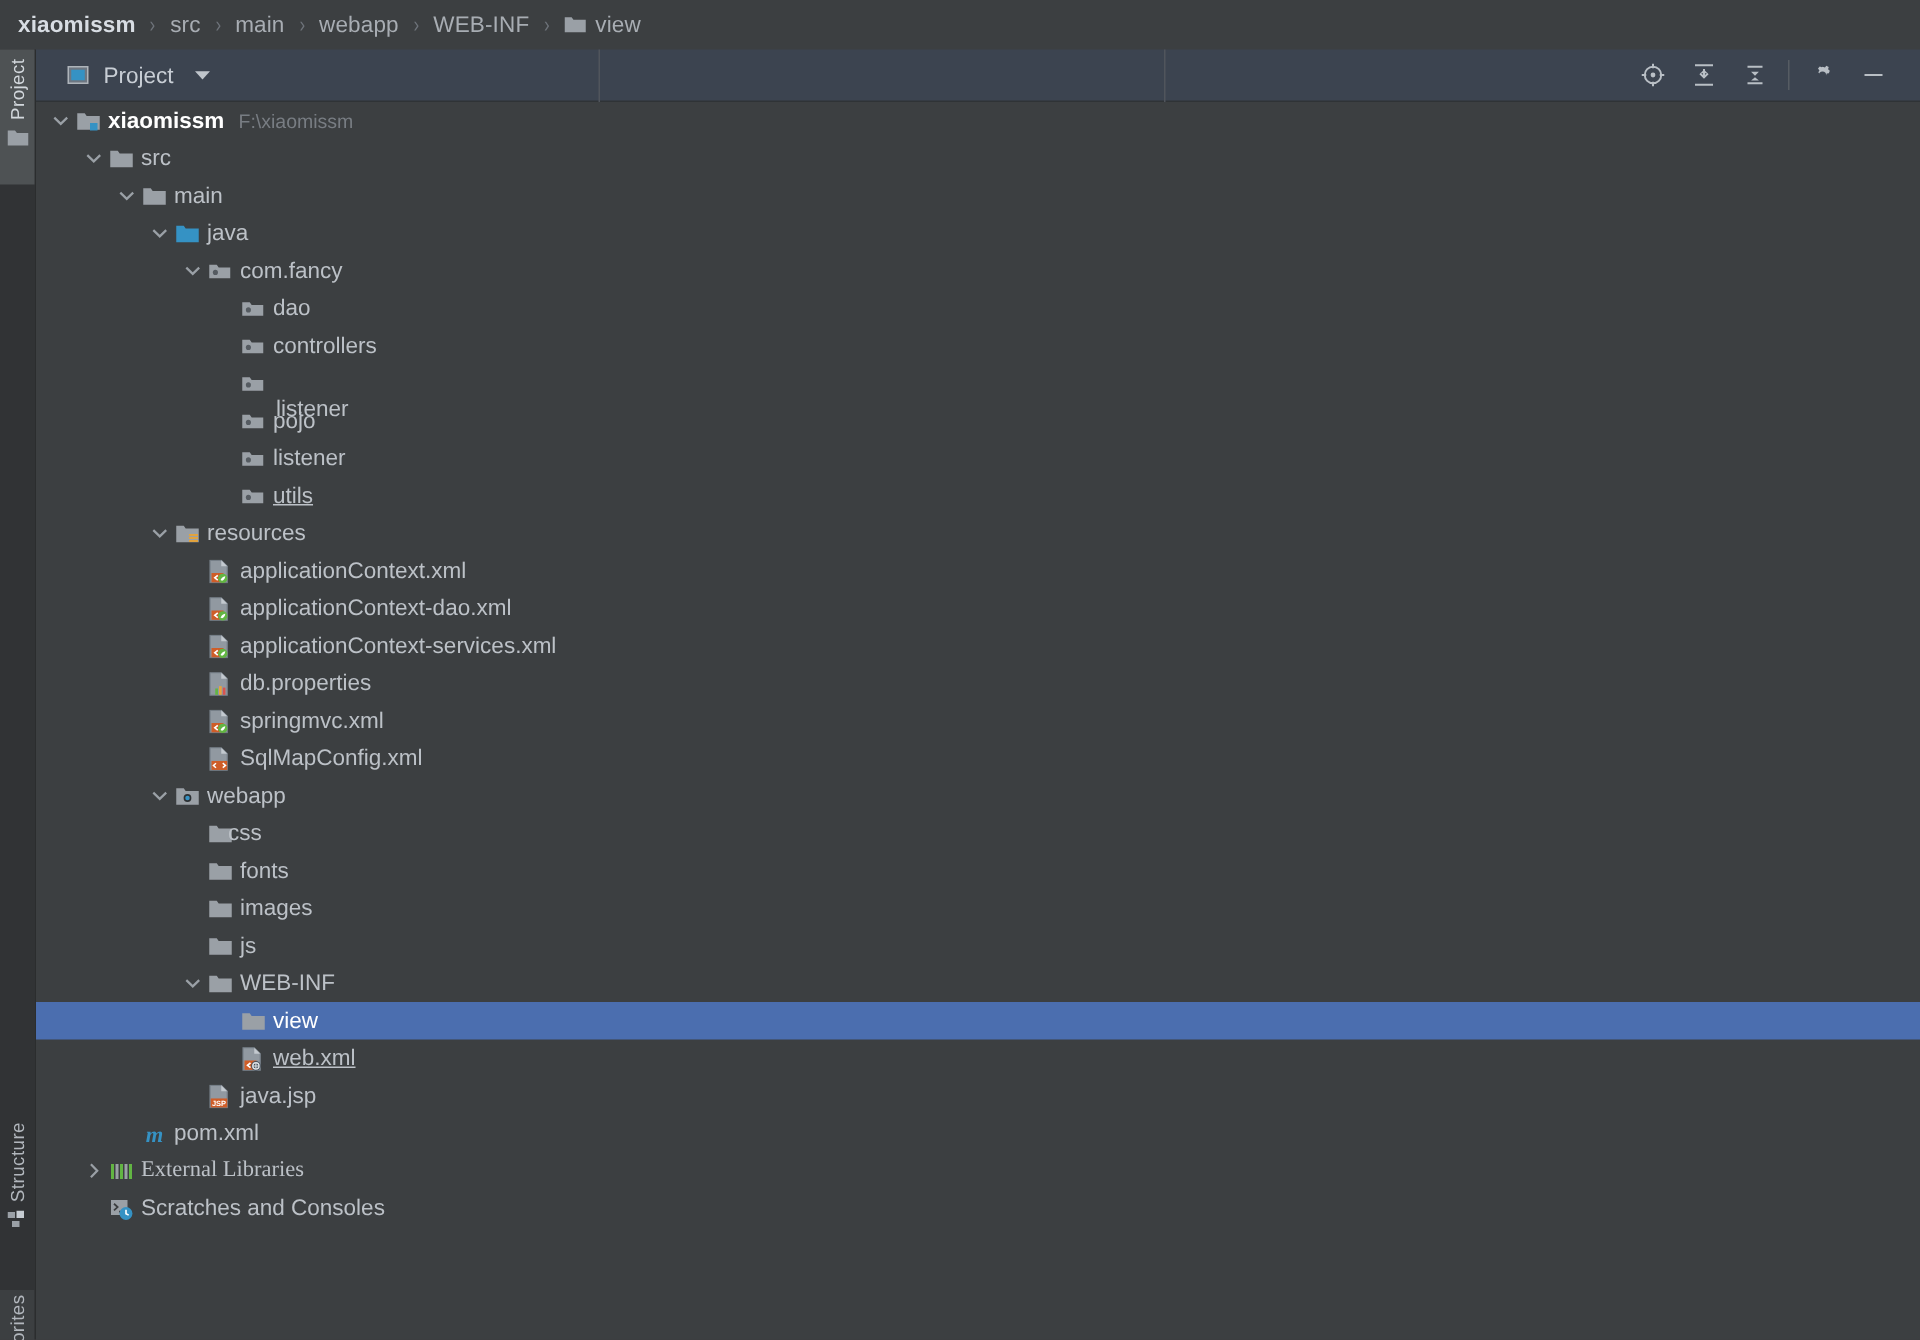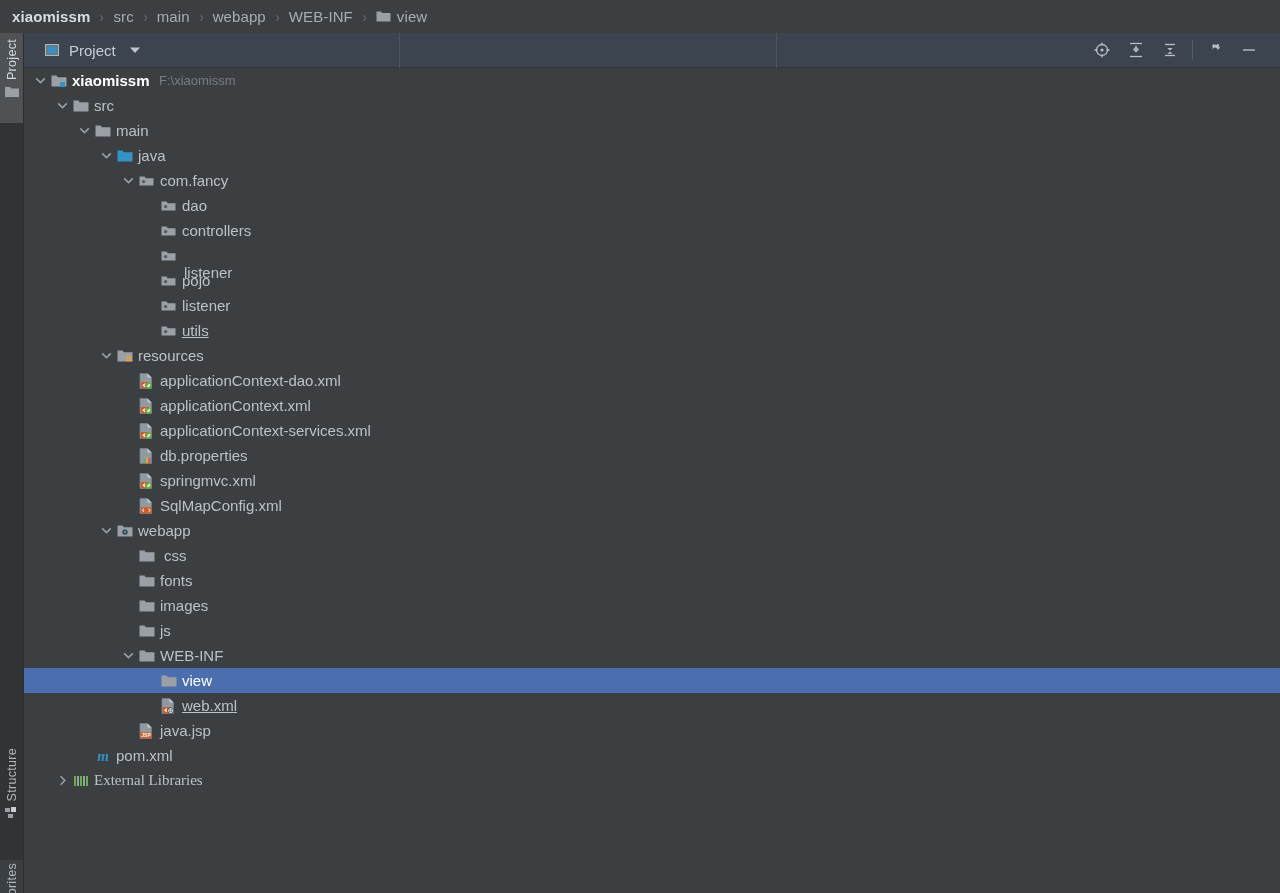--- a/index.html
+++ b/index.html
@@ -368,34 +368,34 @@
       <span class="row-icon" style="left: 115px;">
         <svg width="16" height="16" viewBox="0 0 16 16">
           <path d="M1 0.5h7.5L12.5 4.5V15.5H1z" fill="#9199a1" stroke="#767f88" stroke-width="0.8"></path>
                  <path d="M8.5 0.5v4h4z" fill="#c3c9cf"></path>
         <rect x="2" y="9" width="8" height="6.2" fill="#cf5d28"></rect>
         <path d="M6.2 10.6L4.2 12.2l2 1.6" stroke="#ffffff" stroke-width="1.1" fill="none"></path>
         <circle cx="9.5" cy="12.6" r="3.1" fill="#62b543"></circle>
         <path d="M8 13.6c1.2-2.1 2.3-2.5 3.2-2.5-.2 1.7-1.1 2.8-2.2 3z" fill="#ffffff"></path>
         </svg>
       </span>
-      <span class="row-label" style="left: 136px;">applicationContext-dao.xml</span>
+      <span class="row-label" style="left: 136px;">applicationContext.xml</span>
     </div>
     <div class="tree-row">
       <span class="row-icon" style="left: 115px;">
         <svg width="16" height="16" viewBox="0 0 16 16">
           <path d="M1 0.5h7.5L12.5 4.5V15.5H1z" fill="#9199a1" stroke="#767f88" stroke-width="0.8"></path>
                  <path d="M8.5 0.5v4h4z" fill="#c3c9cf"></path>
         <rect x="2" y="9" width="8" height="6.2" fill="#cf5d28"></rect>
         <path d="M6.2 10.6L4.2 12.2l2 1.6" stroke="#ffffff" stroke-width="1.1" fill="none"></path>
         <circle cx="9.5" cy="12.6" r="3.1" fill="#62b543"></circle>
         <path d="M8 13.6c1.2-2.1 2.3-2.5 3.2-2.5-.2 1.7-1.1 2.8-2.2 3z" fill="#ffffff"></path>
         </svg>
       </span>
-      <span class="row-label" style="left: 136px;">applicationContext.xml</span>
+      <span class="row-label" style="left: 136px;">applicationContext-dao.xml</span>
     </div>
     <div class="tree-row">
       <span class="row-icon" style="left: 115px;">
         <svg width="16" height="16" viewBox="0 0 16 16">
           <path d="M1 0.5h7.5L12.5 4.5V15.5H1z" fill="#9199a1" stroke="#767f88" stroke-width="0.8"></path>
                  <path d="M8.5 0.5v4h4z" fill="#c3c9cf"></path>
         <rect x="2" y="9" width="8" height="6.2" fill="#cf5d28"></rect>
         <path d="M6.2 10.6L4.2 12.2l2 1.6" stroke="#ffffff" stroke-width="1.1" fill="none"></path>
         <circle cx="9.5" cy="12.6" r="3.1" fill="#62b543"></circle>
         <path d="M8 13.6c1.2-2.1 2.3-2.5 3.2-2.5-.2 1.7-1.1 2.8-2.2 3z" fill="#ffffff"></path>
@@ -453,21 +453,21 @@
         </svg>
       </span>
       <span class="row-label" style="left: 114px;">webapp</span>
     </div>
     <div class="tree-row">
       <span class="row-icon" style="left: 115px;">
         <svg width="16" height="16" viewBox="0 0 16 16">
           <path d="M0.5 2.5h5L6.8 4.3H15.5V13.5H0.5z" fill="#9aa0a6"></path>
         </svg>
       </span>
-      <span class="row-label" style="left: 140px;">css</span>
+      <span class="row-label" style="left: 128px;">css</span>
     </div>
     <div class="tree-row">
       <span class="row-icon" style="left: 115px;">
         <svg width="16" height="16" viewBox="0 0 16 16">
           <path d="M0.5 2.5h5L6.8 4.3H15.5V13.5H0.5z" fill="#9aa0a6"></path>
         </svg>
       </span>
       <span class="row-label" style="left: 136px;">fonts</span>
     </div>
     <div class="tree-row">
@@ -550,13 +550,25 @@
         <svg width="16" height="16" viewBox="0 0 16 16">
           <rect x="1" y="3" width="2" height="10" fill="#62b543"></rect>
                        <rect x="4" y="3" width="2" height="10" fill="#9aa0a6"></rect>
                        <rect x="7" y="3" width="2" height="10" fill="#62b543"></rect>
                        <rect x="10" y="3" width="2" height="10" fill="#9aa0a6"></rect>
                        <rect x="13" y="3" width="2" height="10" fill="#62b543"></rect>
         </svg>
       </span>
       <span class="row-label" style="left: 70px; font-family: Liberation Serif, serif;">External Libraries</span>
     </div>
+    <div class="tree-row">
+      <span class="row-icon" style="left: 49px;">
+        <svg width="16" height="16" viewBox="0 0 16 16">
+          <rect x="1" y="2" width="11" height="10" fill="#9aa0a6"></rect>
+                       <path d="M3 4.5l2.4 2.2L3 8.9" stroke="#3c3f41" stroke-width="1.2" fill="none"></path>
+                       <path d="M6.4 9.8h3.6" stroke="#3c3f41" stroke-width="1.2"></path>
+                       <circle cx="11" cy="11" r="4.3" fill="#3592c4"></circle>
+                       <path d="M11 8.5v2.6l1.8 1" stroke="#ffffff" stroke-width="1.1" fill="none"></path>
+        </svg>
+      </span>
+      <span class="row-label" style="left: 70px;">Scratches and Consoles</span>
+    </div>
   </div>
 
 </body></html>

